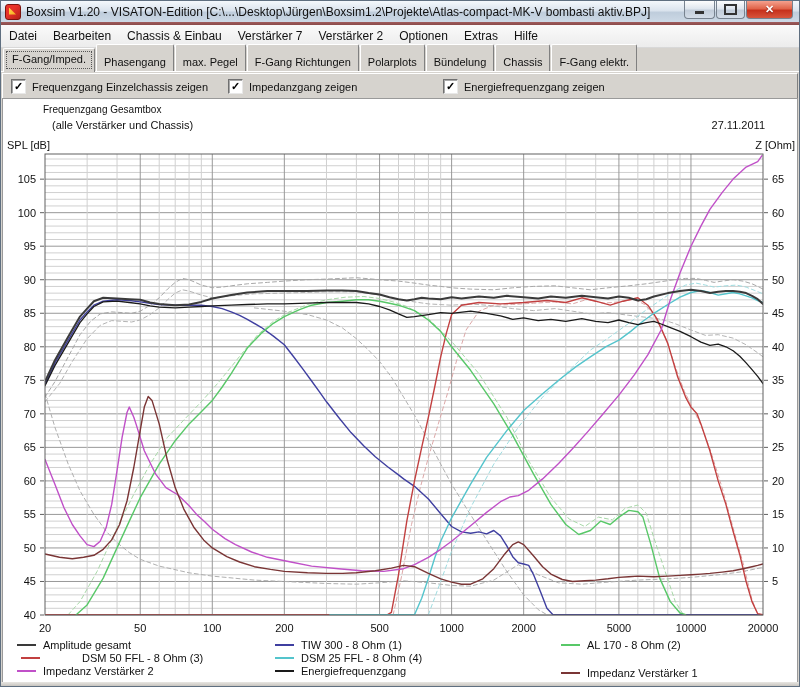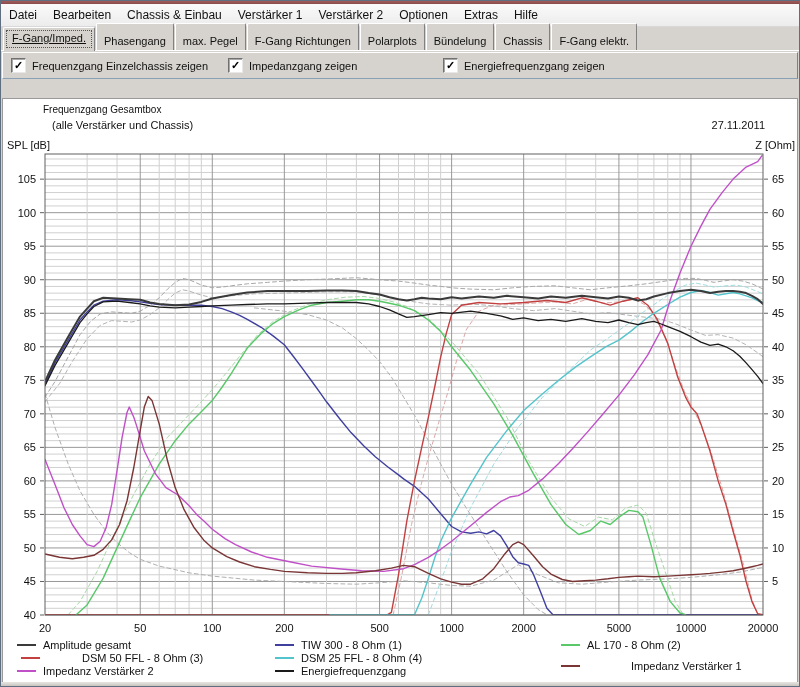--- a/index.html
+++ b/index.html
@@ -28,21 +28,21 @@
   
   #menubar{height:22px;background:linear-gradient(#fafafa,#ececec);border-bottom:1px solid #d8d8d8;
     display:flex;align-items:center;padding-left:0;}
   .menu-item{font-size:12px;color:#111;padding:3px 8px;cursor:default;}
   
   #tabstrip{height:24px;background:#d6d3ce;position:relative;padding-left:2px;display:flex;align-items:flex-end;}
   .tab{font-size:11px;color:#111;background:#d6d3ce;border:1px solid #808080;border-bottom:none;
     border-top-color:#fff;border-left-color:#fff;border-radius:2px 2px 0 0;
     padding:11px 7px 3px 7px;margin-right:1px;height:13px;line-height:13px;white-space:nowrap;}
   .tab.active{padding:4px 8px 5px 8px;height:14px;margin-top:-3px;position:relative;z-index:2;
-    outline:1px dotted #555;outline-offset:-4px;background:#d6d3ce;text-decoration:underline;}
+    outline:1px dotted #555;outline-offset:-4px;background:#d6d3ce;}
   #tabstrip:after{content:"";position:absolute;left:0;right:0;bottom:0;height:1px;background:#fff;}
   
   #option-panel{height:25px;margin:1px 1px 0 1px;background:#d6d3ce;position:relative;
     border:1px solid;border-color:#fff #808080 #8aa0b4 #fff;display:flex;align-items:center;}
   .cb-group{position:absolute;display:flex;align-items:center;top:5px;}
   .checkbox{width:13px;height:13px;background:#fff;border:1px solid;flex:none;
     border-color:#707070 #e8e8e8 #e8e8e8 #707070;box-shadow:inset 1px 1px 0 #a8a8a8;
     display:flex;align-items:center;justify-content:center;font-size:11px;color:#000;
     line-height:11px;font-weight:bold;}
   .cb-label{font-size:11px;color:#111;margin-left:6px;white-space:nowrap;}
@@ -59,27 +59,42 @@
   .legend-item{position:absolute;display:flex;align-items:center;white-space:nowrap;}
   .legend-swatch{width:19px;height:2px;margin-right:7px;flex:none;}
   #bottom-strip{position:absolute;left:0;right:0;bottom:0;height:4px;
     background:linear-gradient(#e8e6e2,#c8c5c0);}
 </style>
 </head>
 <body>
 
 <div id="window">
 
+  <div id="titlebar">
+    <div id="app-icon"></div>
+    <div id="title-text">Boxsim V1.20 - VISATON-Edition [C:\...\Desktop\Jürgen\Boxsim1.2\Projekte\Atlas-compact-MK-V bombasti aktiv.BPJ]</div>
+    <div id="win-buttons">
+      <div class="win-btn min">
+          <div class="glyph-min"></div>
+        </div>
+      <div class="win-btn max">
+          <div class="glyph-max"></div>
+        </div>
+      <div class="win-btn close">
+          <span class="glyph-close">✕</span>
+        </div>
+    </div>
+  </div>
   <div id="title-under-strip"></div>
 
   <div id="menubar">
       <div class="menu-item">Datei</div>
       <div class="menu-item">Bearbeiten</div>
       <div class="menu-item">Chassis &amp; Einbau</div>
-      <div class="menu-item">Verstärker 1</div>
+      <div class="menu-item">Verstärker 7</div>
       <div class="menu-item">Verstärker 2</div>
       <div class="menu-item">Optionen</div>
       <div class="menu-item">Extras</div>
       <div class="menu-item">Hilfe</div>
     </div>
 
   <div id="tabstrip">
       <div class="tab active">F-Gang/Imped.</div>
       <div class="tab">Phasengang</div>
       <div class="tab">max. Pegel</div>
@@ -317,21 +332,21 @@
           <span>DSM 25 FFL - 8 Ohm (4)</span>
         </div>
         <div class="legend-item" style="left: 272px; top: 26px;">
           <span class="legend-swatch" style="background: rgb(26, 26, 26);"></span>
           <span>Energiefrequenzgang</span>
         </div>
         <div class="legend-item" style="left: 558px; top: 0px;">
           <span class="legend-swatch" style="background: rgb(88, 200, 104);"></span>
           <span>AL 170 - 8 Ohm (2)</span>
         </div>
-        <div class="legend-item" style="left: 558px; top: 21px; gap: 44px;">
+        <div class="legend-item" style="left: 558px; top: 28px;">
           <span class="legend-swatch" style="background: rgb(122, 53, 53);"></span>
           <span>Impedanz Verstärker 1</span>
         </div>
       </div>
   </div>
 
   <div id="bottom-strip"></div>
 </div>
 
 </body></html>

